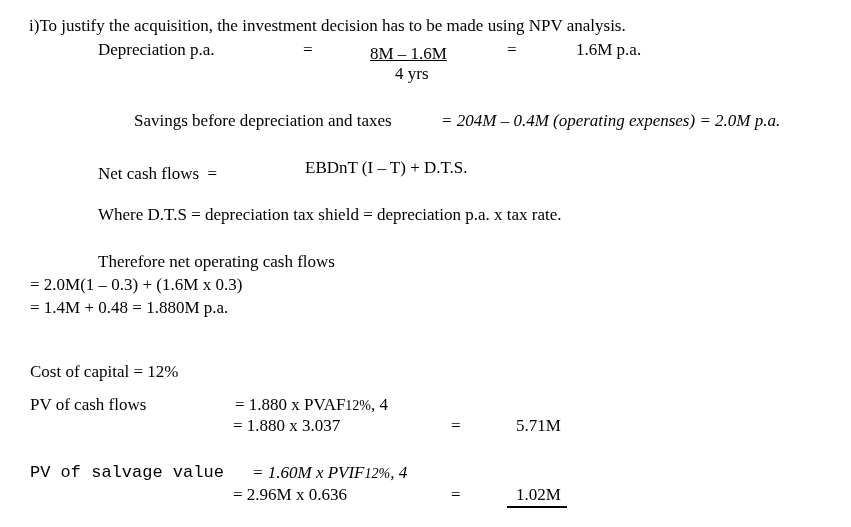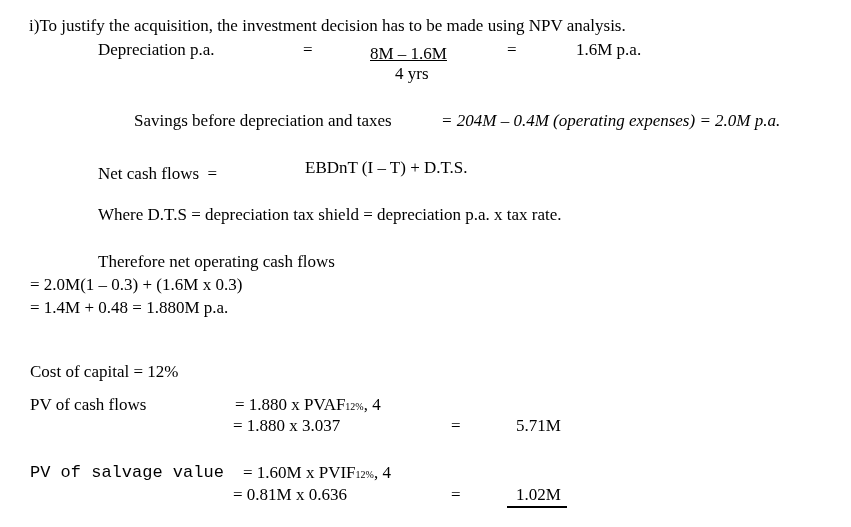--- a/index.html
+++ b/index.html
@@ -16,21 +16,21 @@
       font-size: 17px;
       color: #000000;
     }
     .t {
       position: absolute;
       white-space: pre;
       line-height: 20px;
     }
     .u { text-decoration: underline; }
     sub.small {
-      font-size: 10px;
+      font-size: 14px;
       vertical-align: baseline;
       position: relative;
       top: 0px;
       text-align: center;
     }
     .rule {
       position: absolute;
       height: 2px;
       background: #000000;
     }
@@ -61,17 +61,17 @@
 
 <div class="t" style="left:30px; top:346px;margin-top:16px;">Cost of capital = 12%</div>
 
 <div class="t" style="left:30px; top:395px;">PV of cash flows</div>
 <div class="t" style="left:235px; top:395px;"><span>= 1.880 x PVAF</span><sub class="small">12%</sub><span>, 4</span></div>
 <div class="t" style="left:233px; top:416px;">= 1.880 x 3.037</div>
 <div class="t" style="left:451px; top:416px;">=</div>
 <div class="t" style="left:516px; top:416px;">5.71M</div>
 
 <div class="t" style="left:30px; top:463px;font-family:Liberation Mono, monospace;">PV of salvage value</div>
-<div class="t" style="left:243px; top:463px;"><span>= 1.60M x PVIF</span><sub class="small">12%</sub><span>, 4</span></div>
-<div class="t" style="left:233px; top:485px;">= 0.81M x 0.636</div>
+<div class="t" style="left:252px; top:463px;font-style:italic;"><span>= 1.60M x PVIF</span><sub class="small">12%</sub><span>, 4</span></div>
+<div class="t" style="left:233px; top:485px;">= 2.96M x 0.636</div>
 <div class="t" style="left:451px; top:485px;">=</div>
 <div class="t" style="left:516px; top:485px;">1.02M</div>
 <div class="rule" style="left:507px; top:506px; width:60px;"></div>
 
 </body></html>

